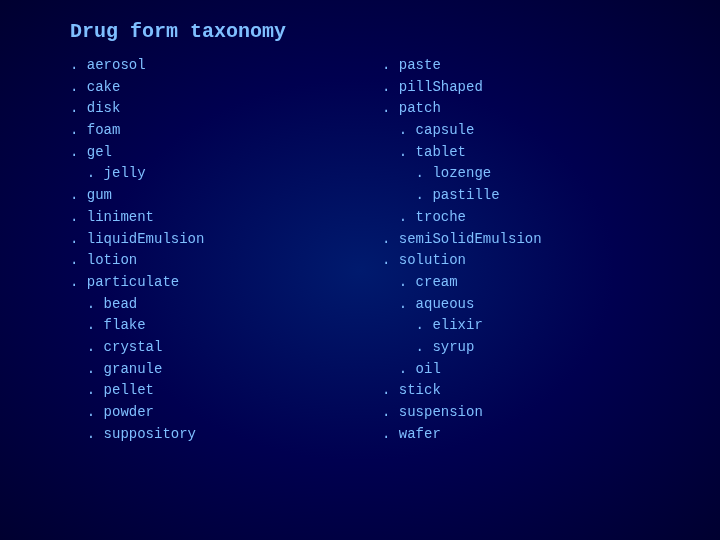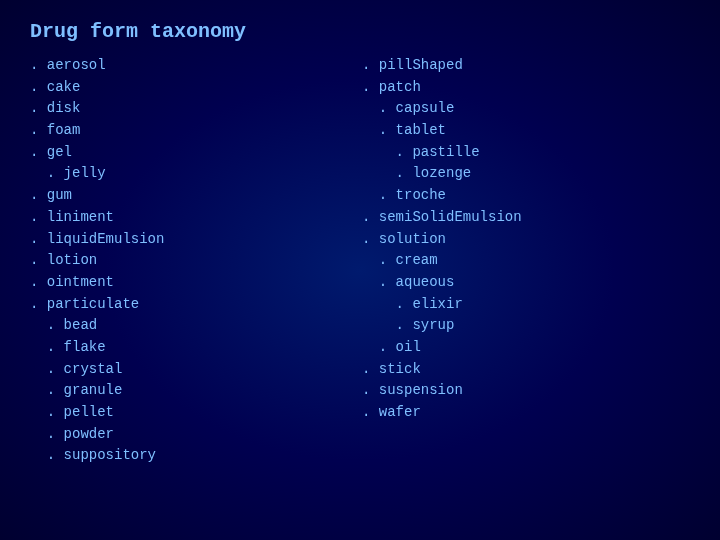--- a/index.html
+++ b/index.html
@@ -13,20 +13,21 @@
       height: 540px;
       background: #000080;
       background: radial-gradient(ellipse at center, #001a6e 0%, #000050 50%, #000030 100%);
       font-family: 'Courier New', Courier, monospace;
       color: #7fbfff;
       overflow: hidden;
     }
 
     .container {
       padding: 20px 30px;
+      margin-left: 40px;
     }
 
     .title {
       font-size: 20px;
       font-weight: bold;
       color: #7fbfff;
       margin-bottom: 12px;
     }
 
     .columns {
@@ -54,37 +55,37 @@
         <div class="item">.&nbsp;aerosol</div>
         <div class="item">.&nbsp;cake</div>
         <div class="item">.&nbsp;disk</div>
         <div class="item">.&nbsp;foam</div>
         <div class="item">.&nbsp;gel</div>
         <div class="item">&nbsp;&nbsp;.&nbsp;jelly</div>
         <div class="item">.&nbsp;gum</div>
         <div class="item">.&nbsp;liniment</div>
         <div class="item">.&nbsp;liquidEmulsion</div>
         <div class="item">.&nbsp;lotion</div>
-        <div class="item">.&nbsp;ointment</div>
         <div class="item">.&nbsp;particulate</div>
         <div class="item">&nbsp;&nbsp;.&nbsp;bead</div>
         <div class="item">&nbsp;&nbsp;.&nbsp;flake</div>
         <div class="item">&nbsp;&nbsp;.&nbsp;crystal</div>
         <div class="item">&nbsp;&nbsp;.&nbsp;granule</div>
         <div class="item">&nbsp;&nbsp;.&nbsp;pellet</div>
         <div class="item">&nbsp;&nbsp;.&nbsp;powder</div>
         <div class="item">&nbsp;&nbsp;.&nbsp;suppository</div>
       </div>
     <div class="column" id="right-col">
+        <div class="item">.&nbsp;paste</div>
         <div class="item">.&nbsp;pillShaped</div>
         <div class="item">.&nbsp;patch</div>
         <div class="item">&nbsp;&nbsp;.&nbsp;capsule</div>
         <div class="item">&nbsp;&nbsp;.&nbsp;tablet</div>
+        <div class="item">&nbsp;&nbsp;&nbsp;&nbsp;.&nbsp;lozenge</div>
         <div class="item">&nbsp;&nbsp;&nbsp;&nbsp;.&nbsp;pastille</div>
-        <div class="item">&nbsp;&nbsp;&nbsp;&nbsp;.&nbsp;lozenge</div>
         <div class="item">&nbsp;&nbsp;.&nbsp;troche</div>
         <div class="item">.&nbsp;semiSolidEmulsion</div>
         <div class="item">.&nbsp;solution</div>
         <div class="item">&nbsp;&nbsp;.&nbsp;cream</div>
         <div class="item">&nbsp;&nbsp;.&nbsp;aqueous</div>
         <div class="item">&nbsp;&nbsp;&nbsp;&nbsp;.&nbsp;elixir</div>
         <div class="item">&nbsp;&nbsp;&nbsp;&nbsp;.&nbsp;syrup</div>
         <div class="item">&nbsp;&nbsp;.&nbsp;oil</div>
         <div class="item">.&nbsp;stick</div>
         <div class="item">.&nbsp;suspension</div>

